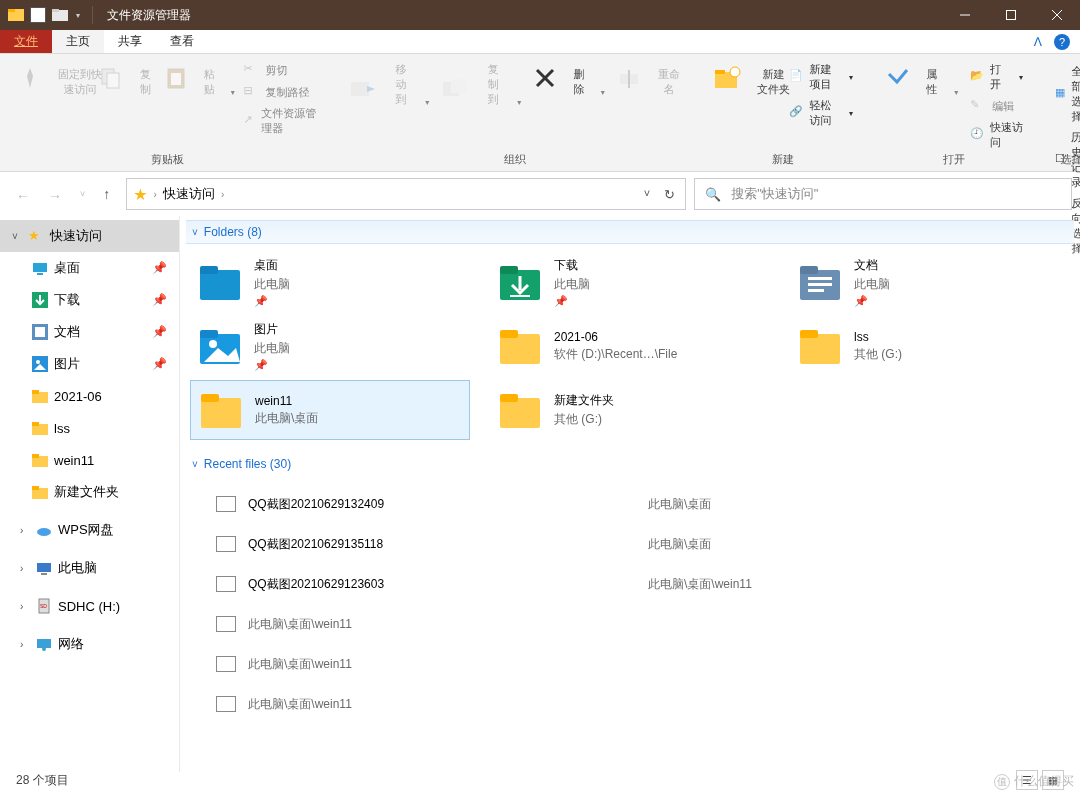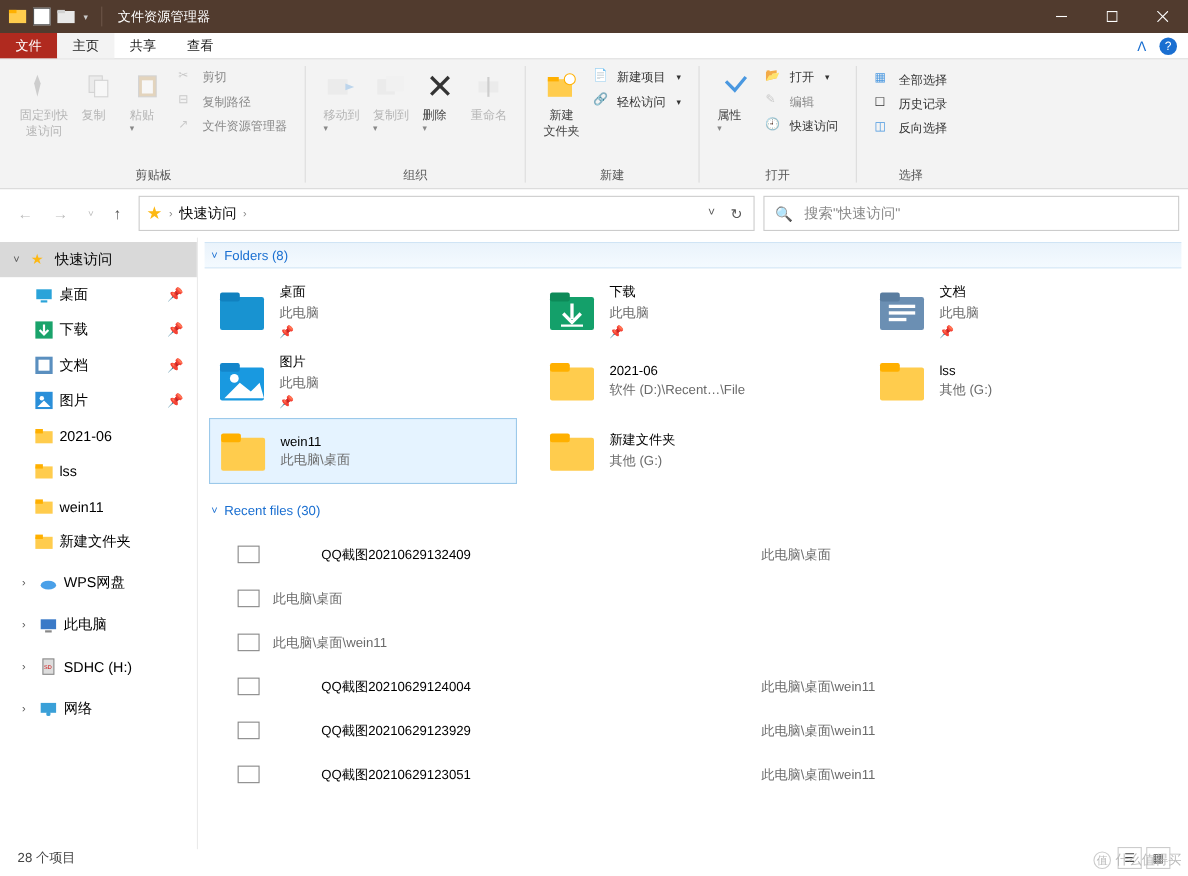--- a/index.html
+++ b/index.html
@@ -13,32 +13,32 @@
 .titlebar .tb-folder { width: 16px; height: 16px; }
 .titlebar .tb-drop { font-size: 8px; color: #ccc; margin-left: 2px; }
 .titlebar .sep { width: 1px; height: 18px; background: #6b5547; margin: 0 6px; }
 .titlebar .title { padding-left: 2px; font-size: 12px; }
 .titlebar .win-ctrls { margin-left: auto; display: flex; }
 .titlebar .win-btn { width: 46px; height: 30px; display: flex; align-items: center; justify-content: center; color: #fff; }
 
 
 .tabbar { height: 24px; background: #fff; display: flex; align-items: stretch; border-bottom: 1px solid #dadada; position: relative; }
 .tabbar .tab { padding: 0 14px; display: flex; align-items: center; font-size: 12px; color: #222; }
-.tabbar .tab.file { background: #b02a1f; color: #ffffff; }
+.tabbar .tab.file { background: #b02a1f; color: #fdba74; text-decoration: underline; }
 .tabbar .tab.active { background: #f3f3f3; }
 .tabbar .right { margin-left: auto; display: flex; align-items: center; gap: 12px; padding-right: 10px; }
 .tabbar .help { width: 16px; height: 16px; border-radius: 50%; background: #1a6fd1; color: #fff; display: flex; align-items: center; justify-content: center; font-size: 11px; }
 
 
 .ribbon { height: 118px; background: #f3f3f3; border-bottom: 1px solid #dadada; display: flex; padding: 4px 6px 0; }
 .r-group { display: flex; flex-direction: column; align-items: center; padding: 0 6px; }
 .r-group .row { display: flex; align-items: flex-start; height: 92px; }
 .r-group .label { font-size: 11px; color: #555; padding: 2px 0 4px; }
 .r-sep { width: 1px; background: #dcdcdc; margin: 2px 4px; height: 106px; }
-.big-btn { display: flex; flex-direction: column; align-items: flex-start; justify-content: flex-start; padding: 4px 6px; min-width: 42px; text-align: center; font-size: 11px; color: #444; position: relative; }
+.big-btn { display: flex; flex-direction: row; align-items: flex-end; justify-content: flex-start; padding: 4px 6px; min-width: 42px; text-align: center; font-size: 11px; color: #444; position: relative; gap: 16px; }
 .big-btn.disabled { color: #b5b5b5; }
 .big-btn .ico { width: 32px; height: 32px; margin-bottom: 3px; display: flex; align-items: center; justify-content: center; opacity: 1; }
 .big-btn.disabled .ico { opacity: .35; }
 .big-btn .drop { font-size: 8px; color: #888; }
 .small-list { display: flex; flex-direction: column; gap: 2px; padding: 2px 4px; }
 .small-item { display: flex; align-items: center; gap: 6px; font-size: 11px; color: #888; padding: 2px; }
 .small-item .sico { width: 16px; height: 16px; opacity: .4; }
 
 
 .addrbar { height: 44px; display: flex; align-items: center; padding: 0 8px; gap: 8px; }
@@ -72,21 +72,21 @@
 .fitem.sel { border: 1px solid #9cc9ea; background: #e5f3ff; }
 .ficon { width: 48px; height: 48px; display: flex; align-items: center; justify-content: center; font-size: 36px; }
 .ftext { display: flex; flex-direction: column; gap: 2px; font-size: 12px; }
 .ftext .fname { color: #000; }
 .ftext .floc { color: #6a6a6a; }
 .ftext .fpin { color: #888; font-size: 11px; }
 
 .recent-list { display: flex; flex-direction: column; }
 .ritem { display: flex; align-items: center; height: 40px; padding-left: 30px; font-size: 12px; }
 .ritem .ricon { width: 20px; height: 16px; margin-right: 12px; border: 1px solid #888; background: #fff; }
-.ritem .rname { width: 400px; margin-left: 44px; }
+.ritem .rname { width: 400px; }
 .ritem .rloc { color: #6a6a6a; }
 
 
 .status { position: absolute; bottom: 4px; left: 0; right: 0; height: 24px; display: flex; align-items: center; padding: 0 16px; font-size: 12px; color: #444; border-top: 0px; }
 .status .sright { margin-left: auto; display: flex; gap: 4px; }
 .status .viewbtn { width: 22px; height: 20px; border: 1px solid #ccc; display: flex; align-items: center; justify-content: center; font-size: 11px; }
 
 
 .wm { position: absolute; right: 6px; bottom: 6px; font-size: 12px; color: #bbb; display: flex; align-items: center; gap: 4px; }
 .wm .dot { width: 16px; height: 16px; border-radius: 50%; border: 1px solid #ccc; display: flex; align-items: center; justify-content: center; font-size: 10px; }
@@ -592,39 +592,38 @@
       <span>Recent files (30)</span>
     </div>
     <div class="recent-list" id="recent-list">
         <div class="ritem">
           <span class="ricon"></span>
           <span class="rname">QQ截图20210629132409</span>
           <span class="rloc">此电脑\桌面</span>
         </div>
         <div class="ritem">
           <span class="ricon"></span>
+          <span class="rname">QQ截图20210629135118</span>
           <span class="rloc">此电脑\桌面</span>
+        </div>
+        <div class="ritem">
+          <span class="ricon"></span>
+          <span class="rname">QQ截图20210629123603</span>
+          <span class="rloc">此电脑\桌面\wein11</span>
         </div>
         <div class="ritem">
           <span class="ricon"></span>
           <span class="rloc">此电脑\桌面\wein11</span>
         </div>
         <div class="ritem">
           <span class="ricon"></span>
-          <span class="rname">QQ截图20210629124004</span>
           <span class="rloc">此电脑\桌面\wein11</span>
         </div>
         <div class="ritem">
           <span class="ricon"></span>
-          <span class="rname">QQ截图20210629123929</span>
-          <span class="rloc">此电脑\桌面\wein11</span>
-        </div>
-        <div class="ritem">
-          <span class="ricon"></span>
-          <span class="rname">QQ截图20210629123051</span>
           <span class="rloc">此电脑\桌面\wein11</span>
         </div>
       </div>
   </div>
 </div>
 
 <div class="status">
   <span>28 个项目</span>
   <div class="sright">
     <span class="viewbtn">☰</span>

